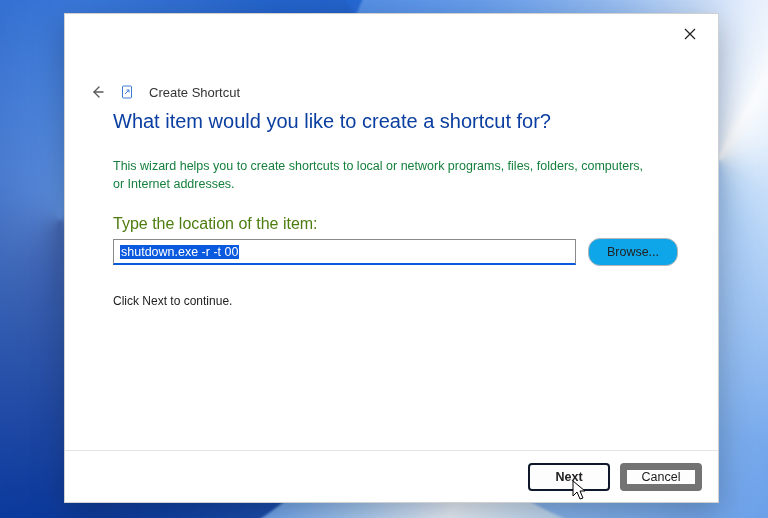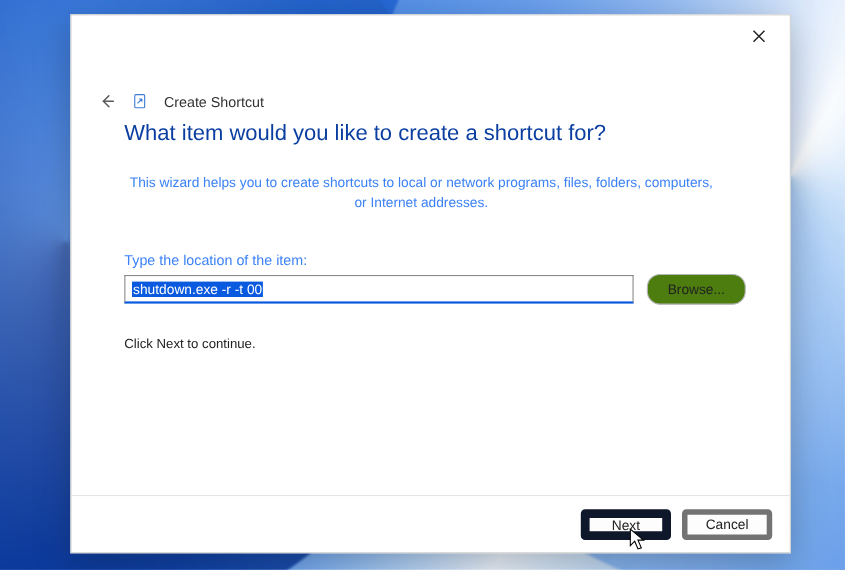--- a/index.html
+++ b/index.html
@@ -49,55 +49,55 @@
 
     .content {
       position: absolute; top: 96px; left: 48px; right: 40px; bottom: 62px;
     }
 
     .heading {
       font-size: 20px; color: #0a3ea0; font-weight: 400;
       margin-bottom: 24px;
     }
 
-    .para { font-size: 12.5px; color: #3b82f6; line-height: 1.45; margin-bottom: 36px; max-width: 540px; text-align: center; }
+    .para { font-size: 12.5px; color: #15803d; line-height: 1.45; margin-bottom: 22px; max-width: 540px; }
 
-    .field-label { font-size: 13px; color: #3b82f6; margin-bottom: 5px; }
+    .field-label { font-size: 16px; color: #4d7c0f; margin-bottom: 5px; }
 
     .field-row { display: flex; gap: 12px; align-items: center; margin-bottom: 28px; }
     .input-shell {
       flex: 1 1 auto; height: 26px;
       border: 1px solid #8a8a8a;
       border-bottom: 2px solid #0a5adf;
       padding: 1px 6px; font-size: 12.5px; background:#fff;
       display:flex; align-items:center; overflow:hidden; white-space:nowrap;
     }
     .input-shell .highlight { background:#0a5adf; color:#fff; padding: 0 1px; }
 
     .browse-btn {
       width: 90px; height: 28px;
       border: 1px solid #b5b5b5; border-radius: 12px;
-      background: #4d7c0f; font-size: 12.5px; color:#222; cursor:pointer;
+      background: #0ea5e9; font-size: 12.5px; color:#222; cursor:pointer;
     }
 
     .continue-text { font-size: 12px; color:#222; }
 
     .footer {
       position: absolute; bottom: 0; left: 0; right: 0;
       height: 52px;
       border-top: 1px solid #e4e4e4;
       display: flex; justify-content: flex-end; align-items: center;
       gap: 10px; padding-right: 16px;
     }
     .btn {
       min-width: 82px; height: 28px;
-      border: 5px solid #737373; border-radius: 4px;
+      border: 7px solid #737373; border-radius: 4px;
       background: #fdfdfd; font-size: 12.5px; color:#222; cursor:pointer;
     }
-    .btn.primary { border: 8px solid #0f172a; }
+    .btn.primary { border: 2px solid #0f172a; font-weight: bold; }
 
     .cursor {
       position: absolute; width: 16px; height: 22px; pointer-events:none;
     }
   </style>
 </head>
 <body>
 
 <div class="swirl s1"></div>
 <div class="swirl s2"></div>

